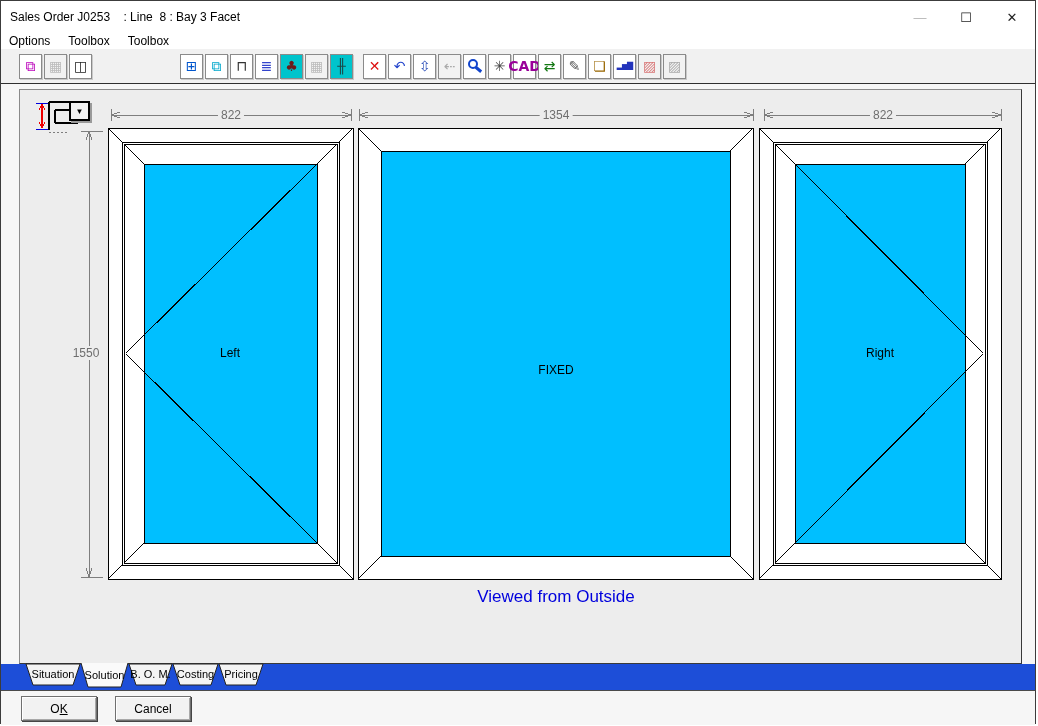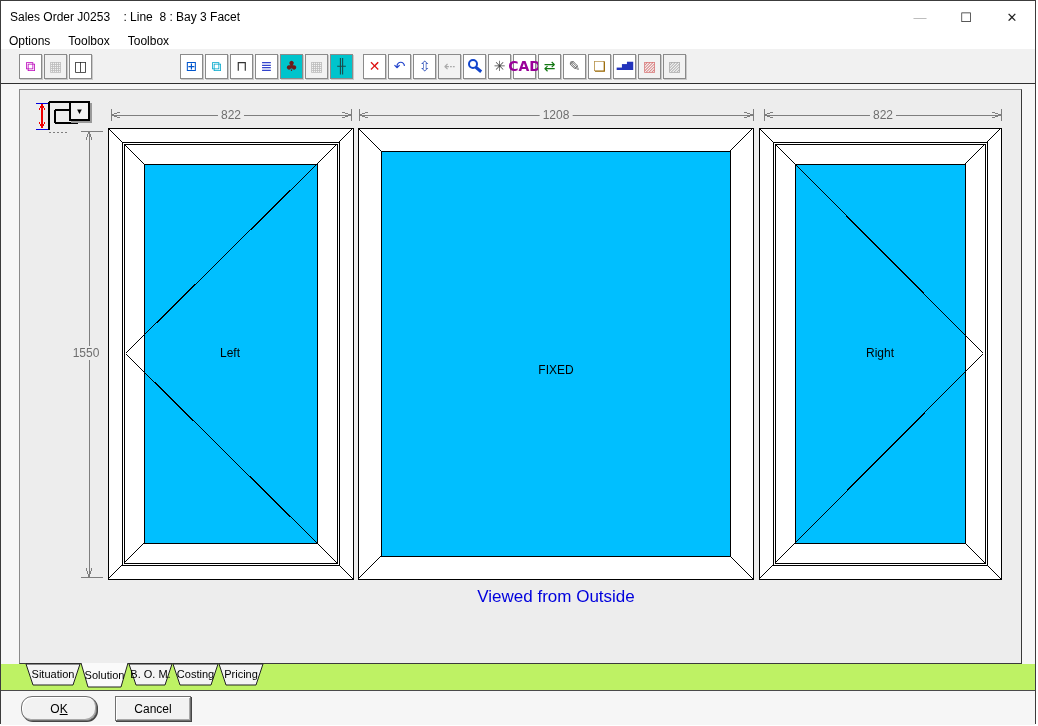--- a/index.html
+++ b/index.html
@@ -1,18 +1,18 @@
 <!DOCTYPE html>
 <html><head>
 <meta charset="utf-8">
 <style>
   * { margin:0; padding:0; box-sizing:border-box; }
   html,body { width:1038px; height:726px; }
   body { font-family:"Liberation Sans", sans-serif; background:#fff; }
-  .app { width:1036px; height:724px; border:1px solid #3c3c3c; display:flex; flex-direction:column; background:#bef264; }
+  .app { width:1036px; height:724px; border:1px solid #3c3c3c; display:flex; flex-direction:column; background:#1d4ed8; }
 
   
   .titlebar { height:32px; background:#fff; display:flex; align-items:center; flex:0 0 auto; }
   .title-text { font-size:12px; color:#000; padding-left:9px; white-space:pre; }
   .win-controls { margin-left:auto; display:flex; height:100%; }
   .win-btn { width:46px; height:100%; display:flex; align-items:center; justify-content:center; font-size:13px; color:#222; cursor:default; }
   .win-btn.min { color:#b5b5b5; }
 
   
   .menubar { height:16px; background:#fff; display:flex; align-items:center; font-size:12px; flex:0 0 auto; }
@@ -42,21 +42,21 @@
   .dimsel-svg { position:absolute; left:14px; top:8px; }
 
   
   .tabstrip { height:26px; position:relative; flex:0 0 auto; }
   .tabstrip svg { display:block; margin-top:-1px; }
   .tabstrip text { font-size:11px; fill:#000; }
 
   
   .footer { height:35px; border-top:1px solid #4a4a4a; background:#f6f6f6; position:relative; flex:0 0 auto; }
   .btn { position:absolute; top:5px; width:76px; height:25px; background:#f2f2f2; border:1px solid #707070; box-shadow:inset 1px 1px 0 #ffffff, inset -1px -1px 0 #a8a8a8, 1px 1px 0 #454545; font-size:12px; font-family:"Liberation Sans", sans-serif; color:#000; }
-  .btn-ok { left:20px;border-radius:11px; }
+  .btn-ok { left:20px; }
   .btn-cancel { left:114px;text-align:center; }
 </style>
 </head>
 <body>
 
 <div class="app">
 
   <div class="titlebar">
     <span class="title-text">Sales Order J0253    : Line  8 : Bay 3 Facet</span>
     <div class="win-controls">
@@ -212,21 +212,21 @@
           <rect x="739" y="38" width="242" height="451" fill="#ffffff"></rect>
           <rect x="753" y="52" width="214" height="423" fill="none"></rect>
           <rect x="755" y="54" width="210" height="419" fill="none"></rect>
           <rect x="775" y="74" width="170" height="379" fill="#00BFFF"></rect>
           <path d="M739,38 L753,52 M755,54 L775,74 M981,38 L967,52 M965,54 L945,74 M739,489 L753,475 M755,473 L775,453 M981,489 L967,475 M965,473 L945,453" fill="none"></path>
           <path d="M963,263 L775,74 M963,264 L775,453" fill="none"></path>
         </g>
       </svg>
 
       <span class="dimlabel" style="left:211px; top:25px;">822</span>
-      <span class="dimlabel" style="left:536px; top:25px;">1208</span>
+      <span class="dimlabel" style="left:536px; top:25px;">1354</span>
       <span class="dimlabel" style="left:863px; top:25px;">822</span>
       <span class="dimlabel" style="left:66px; top:263px;">1550</span>
 
       <span class="plabel" style="left:210px; top:263px;">Left</span>
       <span class="plabel" style="left:536px; top:280px;">FIXED</span>
       <span class="plabel" style="left:860px; top:263px;">Right</span>
 
       <span class="caption" style="left: 536px; top: 507px; color: rgb(0, 0, 221);">Viewed from Outside</span>
     </div>
   </div>

